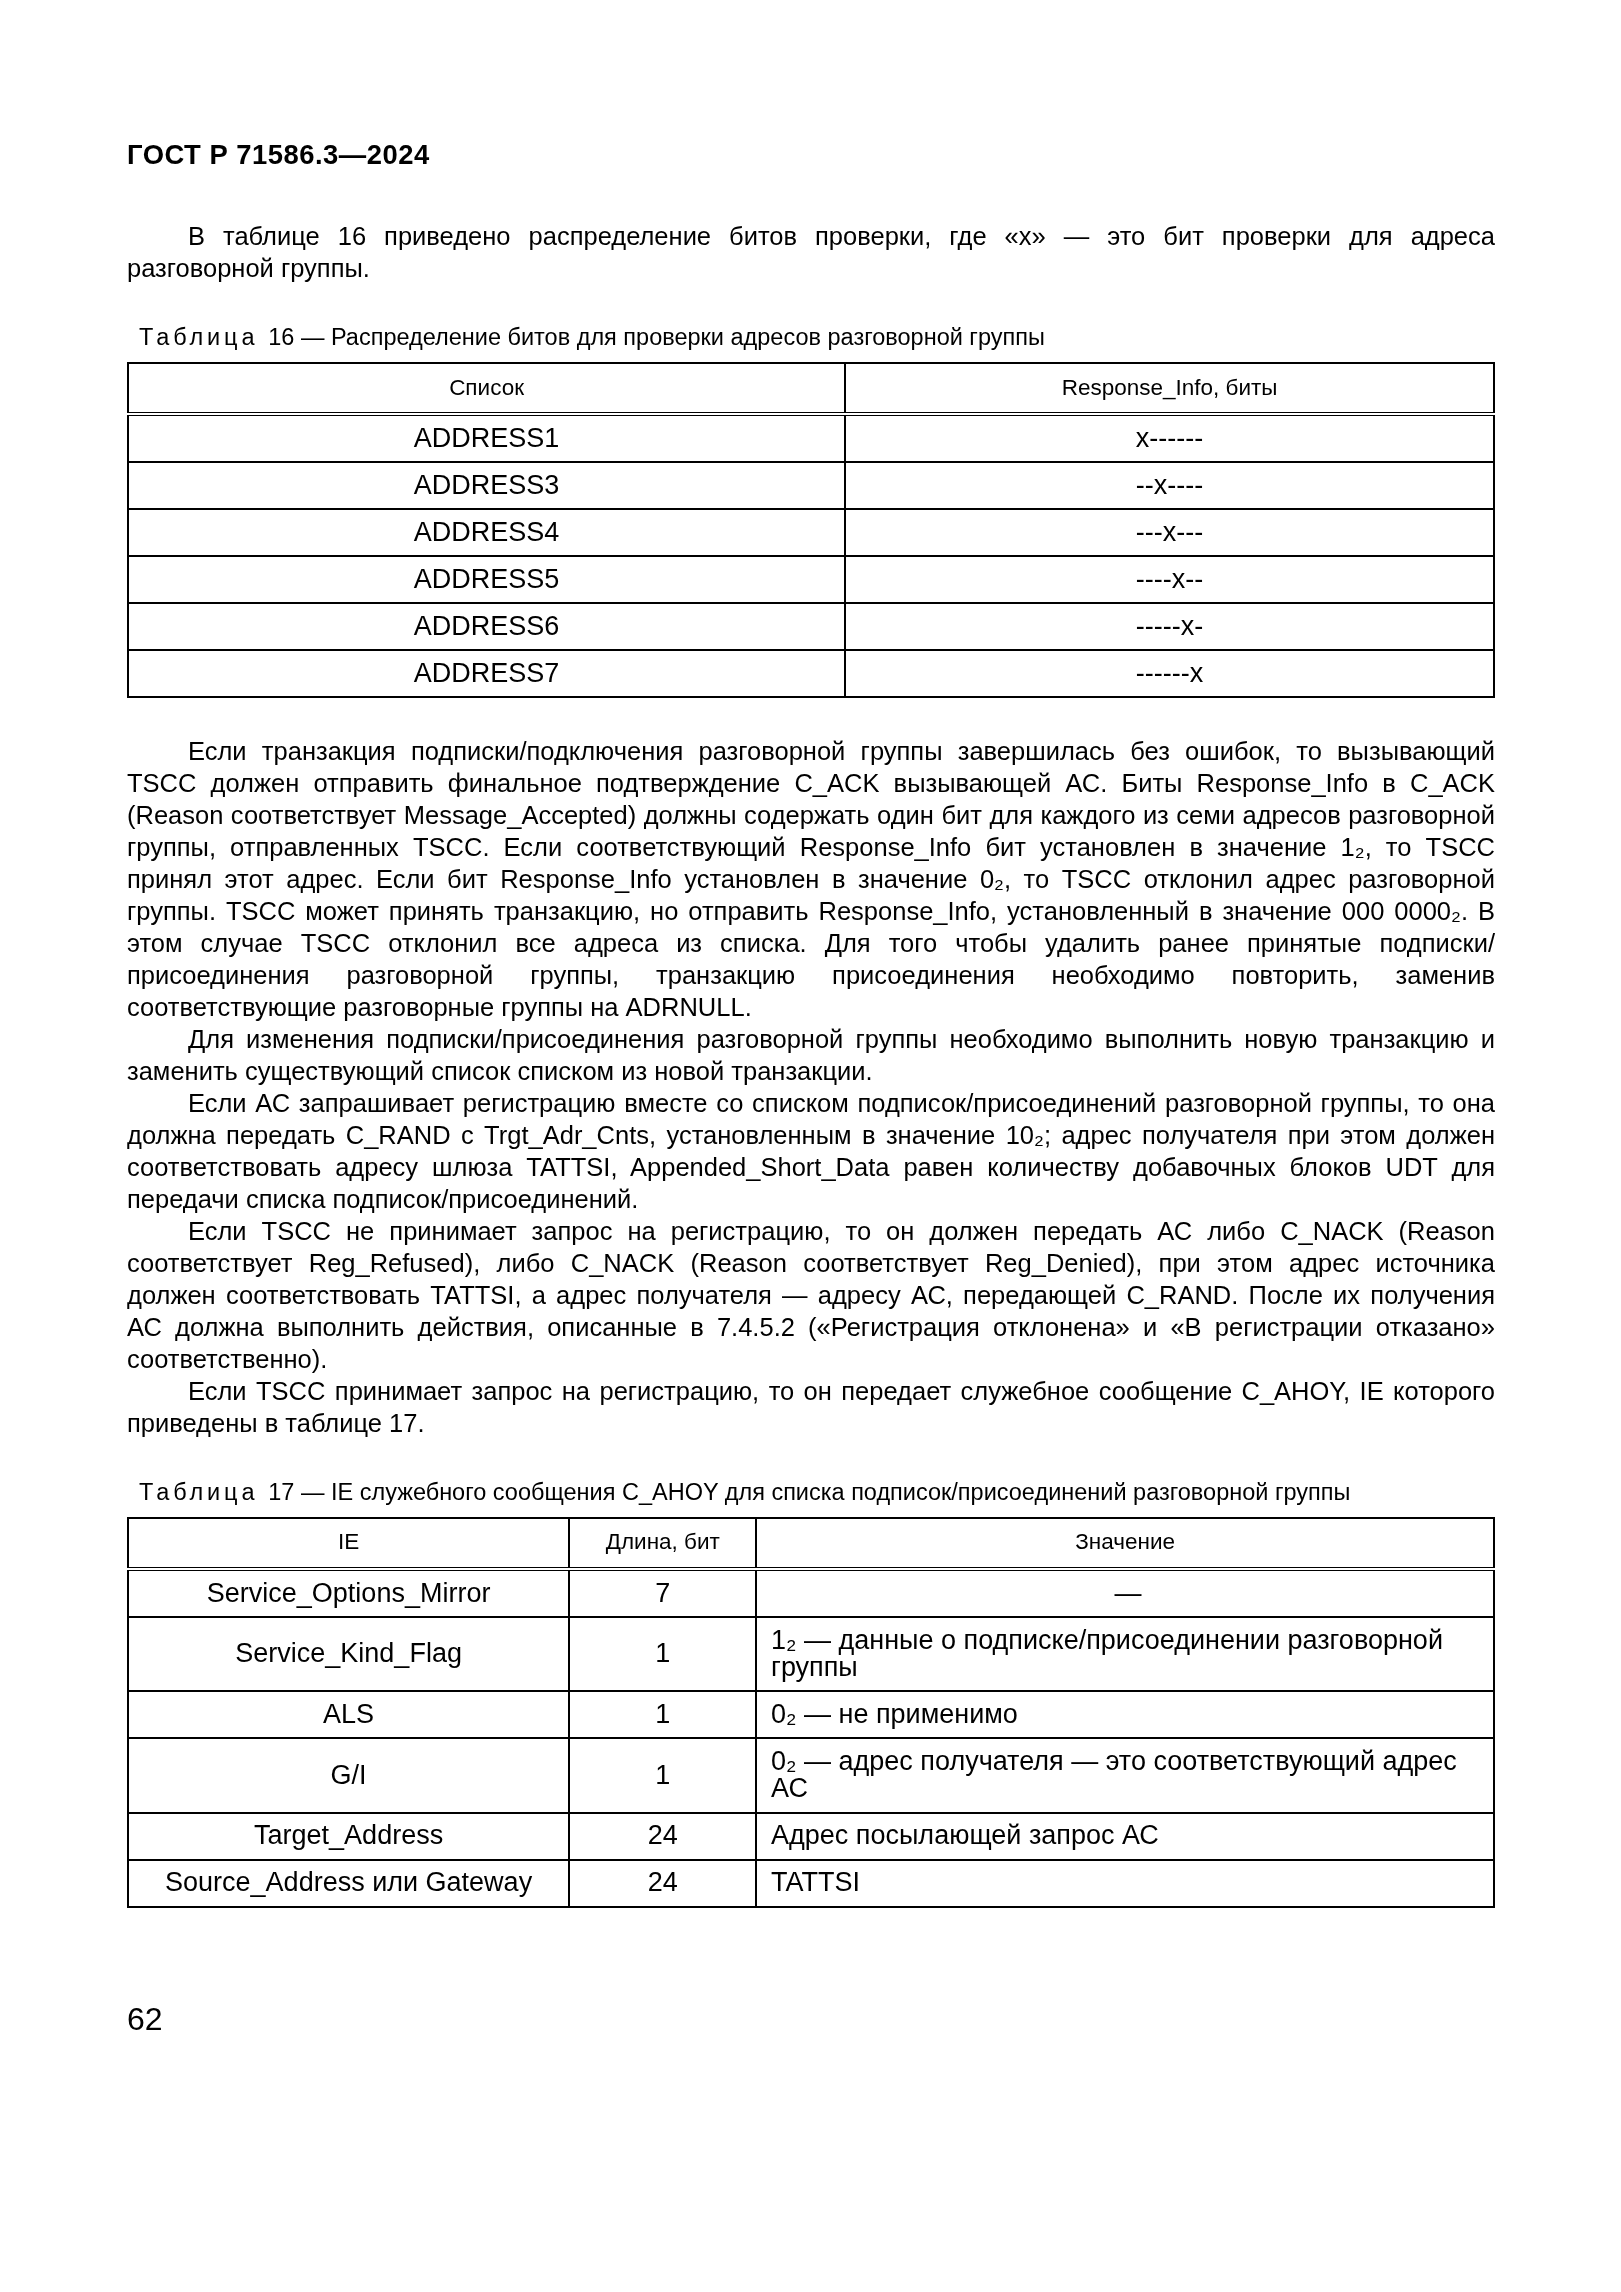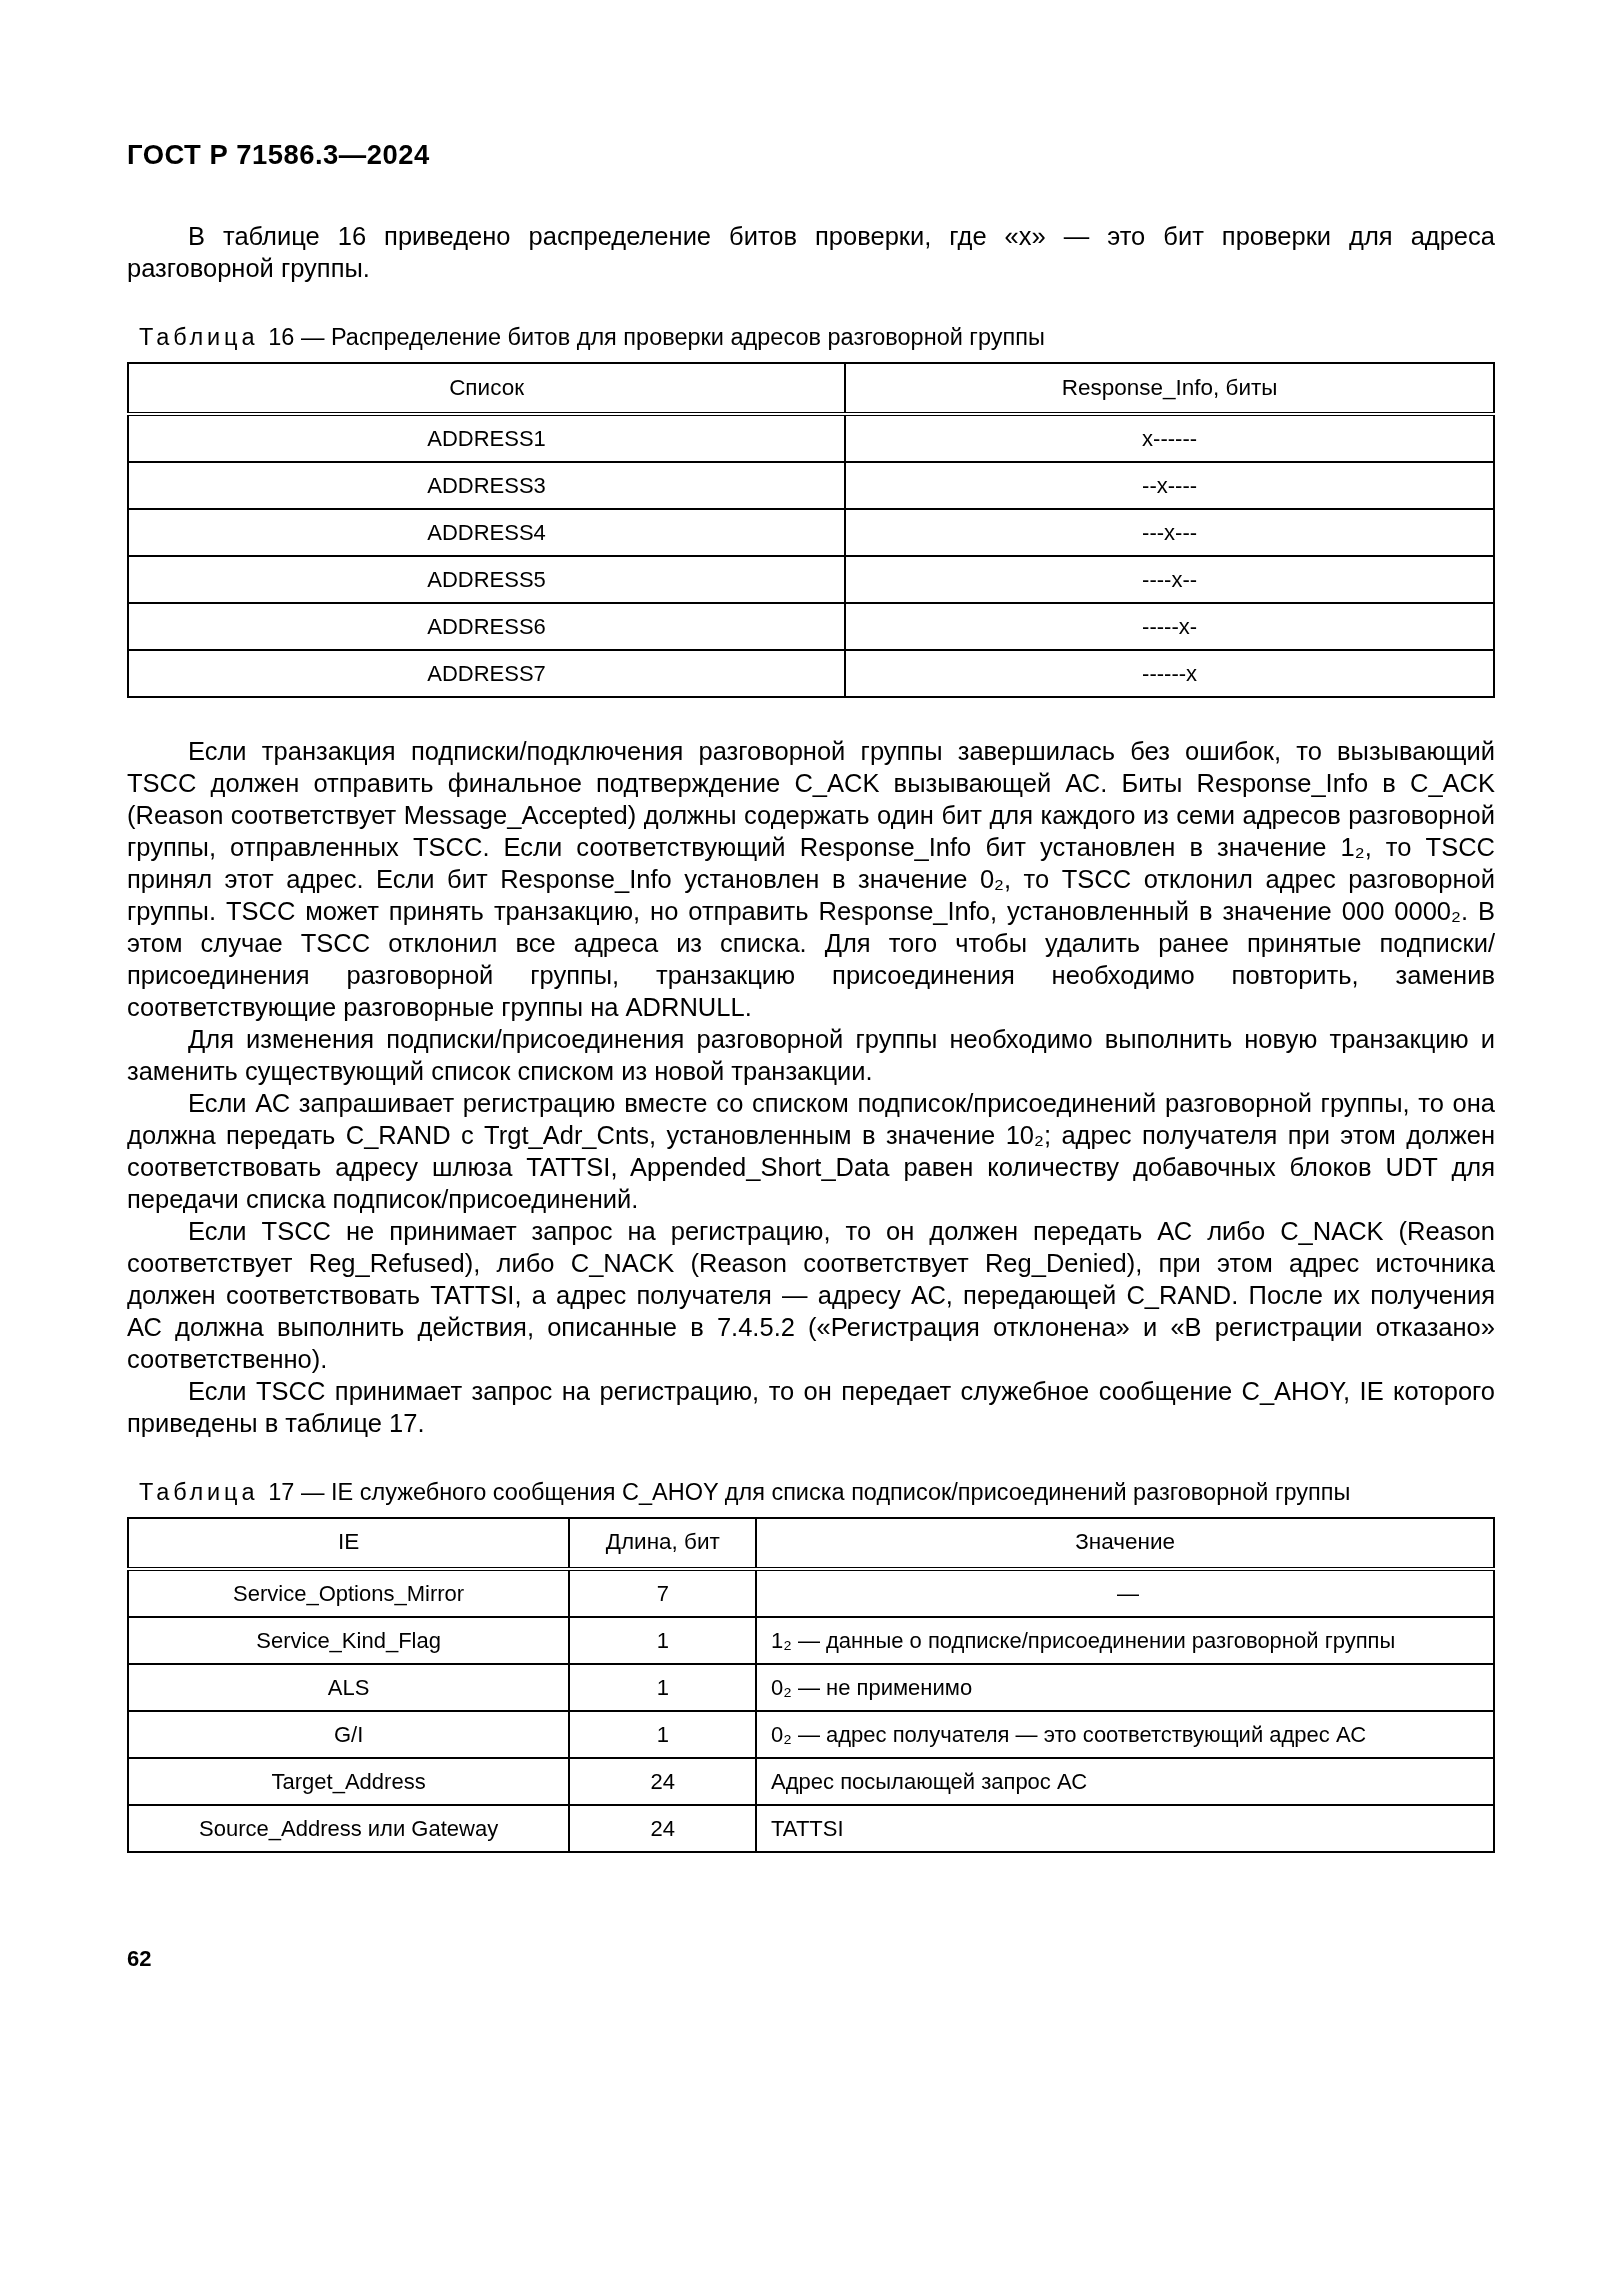--- a/index.html
+++ b/index.html
@@ -54,39 +54,38 @@
     font-weight: normal;
     font-size: 22.5px;
     line-height: 26.5px;
     text-align: center;
     vertical-align: middle;
     padding: 10.8px 7.8px;
     border: 2px solid #000;
     border-bottom: 4.9px double #000;
   }
   table.gost-table td {
-    font-size: 22px;
+    font-size: 27px;
     line-height: 27.4px;
     text-align: center;
     vertical-align: middle;
     padding: 8.8px 7.8px;
     border: 2.9px solid #000;
     border-left-width: 2px;
     border-right-width: 2px;
     margin-left: 28px;
   }
   table.t17 td.val {
     text-align: left;
     padding-left: 13.7px;
   }
   table.t17 td.val.center { text-align: center; }
   .page-number {
     margin-top: 93px;
-    font-size: 22px;
-    font-weight: bold;
+    font-size: 32px;
   }
 </style>
 </head>
 <body>
 
 <div class="page">
 
   <div class="doc-header">ГОСТ Р 71586.3—2024</div>
 
   <p class="body-par intro-par">В таблице 16 приведено распределение битов проверки, где «x» — это бит проверки для адреса разговорной группы.</p>

